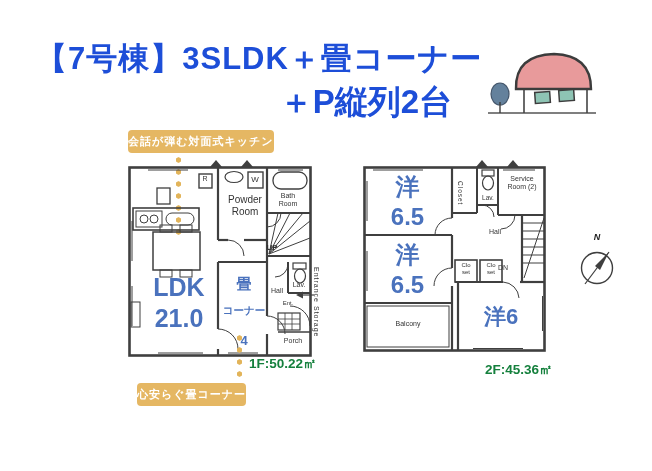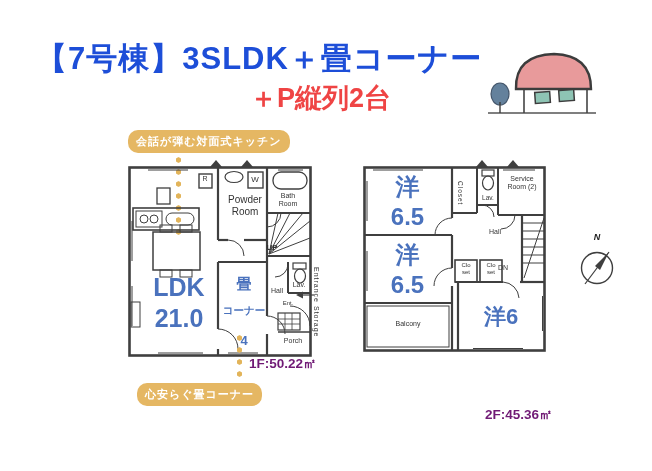--- a/index.html
+++ b/index.html
@@ -1,33 +1,33 @@
 <!DOCTYPE html>
 <html><head>
 <meta charset="utf-8">
 <style>
   html,body{margin:0;padding:0;background:#fff;}
   .page{position:relative;width:652px;height:471px;background:#ffffff;overflow:hidden;
         font-family:"Liberation Sans","DejaVu Sans",sans-serif;}
   .title1{position:absolute;left:36px;top:38px;font-size:31px;font-weight:800;
           color:#1d4ed8;letter-spacing:1px;white-space:nowrap;}
-  .title2{position:absolute;left:250px;top:80px;width:232px;text-align:left;
-          font-size:27px;font-weight:800;color:#ef4444;white-space:nowrap;}
+  .title2{position:absolute;left:250px;top:80px;width:232px;text-align:center;
+          font-size:33px;font-weight:800;color:#1d4ed8;white-space:nowrap;}
   .badge{position:absolute;background:#e5b763;color:#ffffff;font-size:11px;font-weight:bold;
-         padding:4px 8px;border-radius:10px;white-space:nowrap;letter-spacing:1px;}
+         padding:4px 0;border-radius:4px;white-space:nowrap;letter-spacing:1px;}
   .dotline{position:absolute;width:7px;
            background-image:radial-gradient(circle at 3.5px 4px,#e2b45a 2.4px,rgba(0,0,0,0) 2.9px);
            background-size:7px 12px;background-repeat:repeat-y;}
   .plan{position:absolute;}
   .plan svg{position:absolute;left:0;top:0;}
   .lbl{position:absolute;color:#2f2f2f;text-align:center;line-height:1.15;font-weight:bold;}
   .tiny{font-weight:normal;color:#333;}
   .roomname{position:absolute;text-align:center;color:#4a72bd;font-weight:bold;}
   .vtext{writing-mode:vertical-rl;text-orientation:mixed;letter-spacing:1px;}
-  .area{position:absolute;font-size:13.5px;font-weight:bold;color:#701a75;white-space:nowrap;}
+  .area{position:absolute;font-size:13.5px;font-weight:bold;color:#15803d;white-space:nowrap;}
   .compass-n{position:absolute;left:0;top:0;width:100%;text-align:center;
              font-size:9px;font-weight:bold;color:#222;font-style:italic;}
 </style>
 </head>
 <body>
 
 <div class="page">
 
   <div class="title1">【7号棟】3SLDK＋畳コーナー</div>
   <div class="title2">＋P縦列2台</div>
@@ -217,21 +217,21 @@
     <div class="lbl tiny vtext" style="left:94px;top:16px;height:38px;font-size:6.5px;">Closet</div>
     <div class="lbl tiny" style="left:112px;top:36px;width:26px;font-size:6.5px;">Lav.</div>
     <div class="lbl tiny" style="left:141px;top:17px;width:36px;font-size:7px;">Service Room (2)</div>
     <div class="lbl tiny" style="left:120px;top:70px;width:24px;font-size:7px;">Hall</div>
     <div class="lbl tiny" style="left:130px;top:106px;width:20px;font-size:7px;">DN</div>
     <div class="lbl tiny" style="left:94px;top:104px;width:18px;font-size:6px;">Clo set</div>
     <div class="lbl tiny" style="left:119px;top:104px;width:18px;font-size:6px;">Clo set</div>
     <div class="lbl tiny" style="left:10px;top:162px;width:70px;font-size:7px;">Balcony</div>
   </div>
 
-  <div class="area" style="left:485px;top:361px;margin-top:45px;">2F:45.36㎡</div>
+  <div class="area" style="left:485px;top:361px;">2F:45.36㎡</div>
 
   <div style="position:absolute;left:574px;top:232px;width:46px;height:60px;">
     <div class="compass-n">N</div>
     <svg style="position:absolute;left:0;top:10px;" width="46" height="50" viewBox="0 0 46 50">
       <circle cx="23" cy="26" r="15.5" fill="none" stroke="#3f3f3f" stroke-width="1.4"></circle>
       <line x1="11" y1="42" x2="35" y2="10" stroke="#3f3f3f" stroke-width="1.2"></line>
       <polygon points="35,10 26,28 21,24" fill="#3f3f3f"></polygon>
     </svg>
   </div>
 

